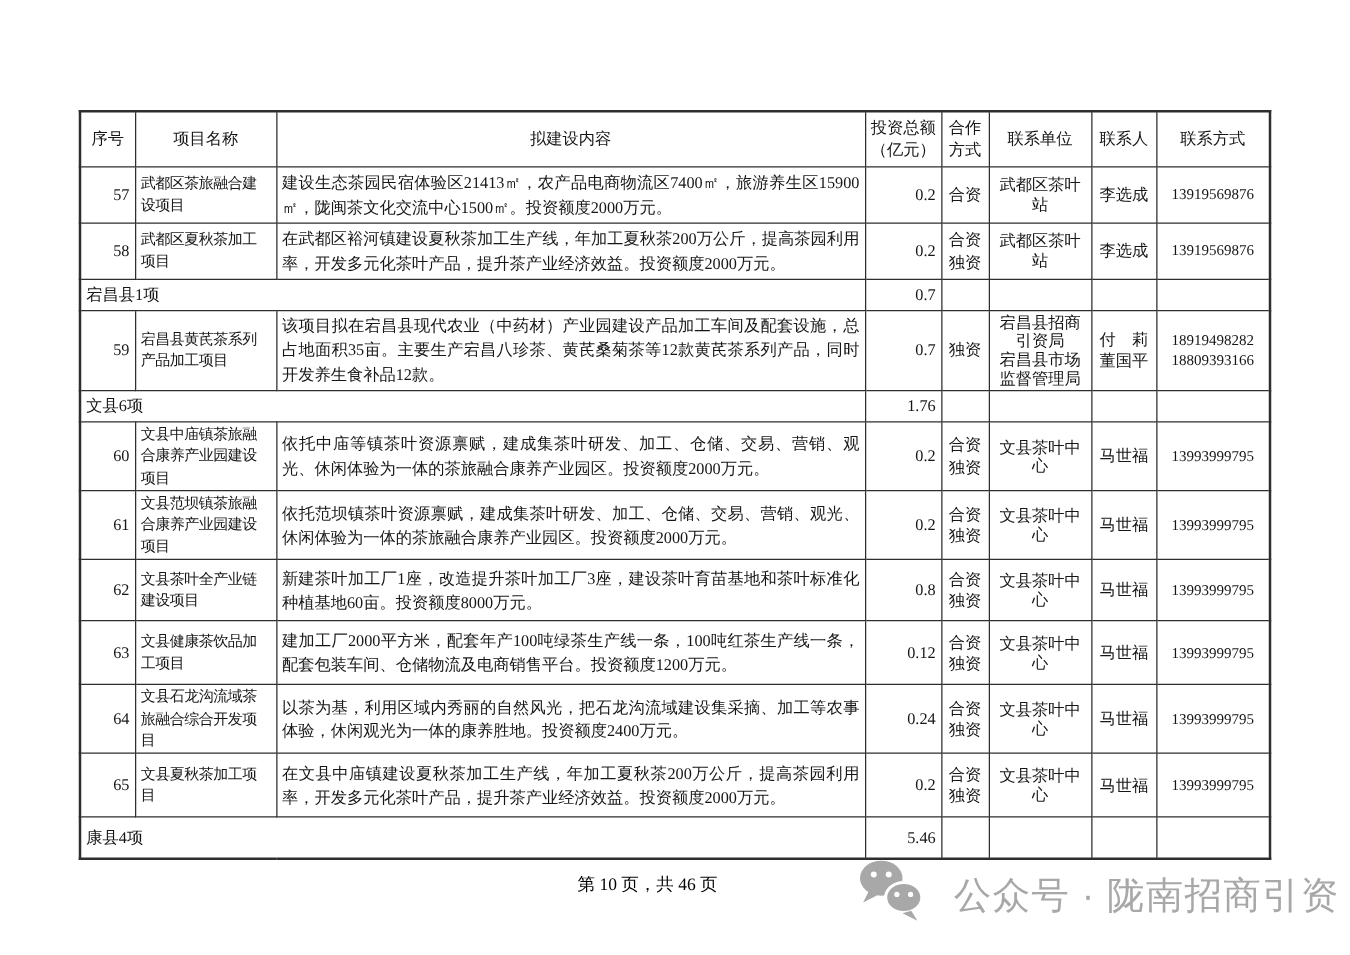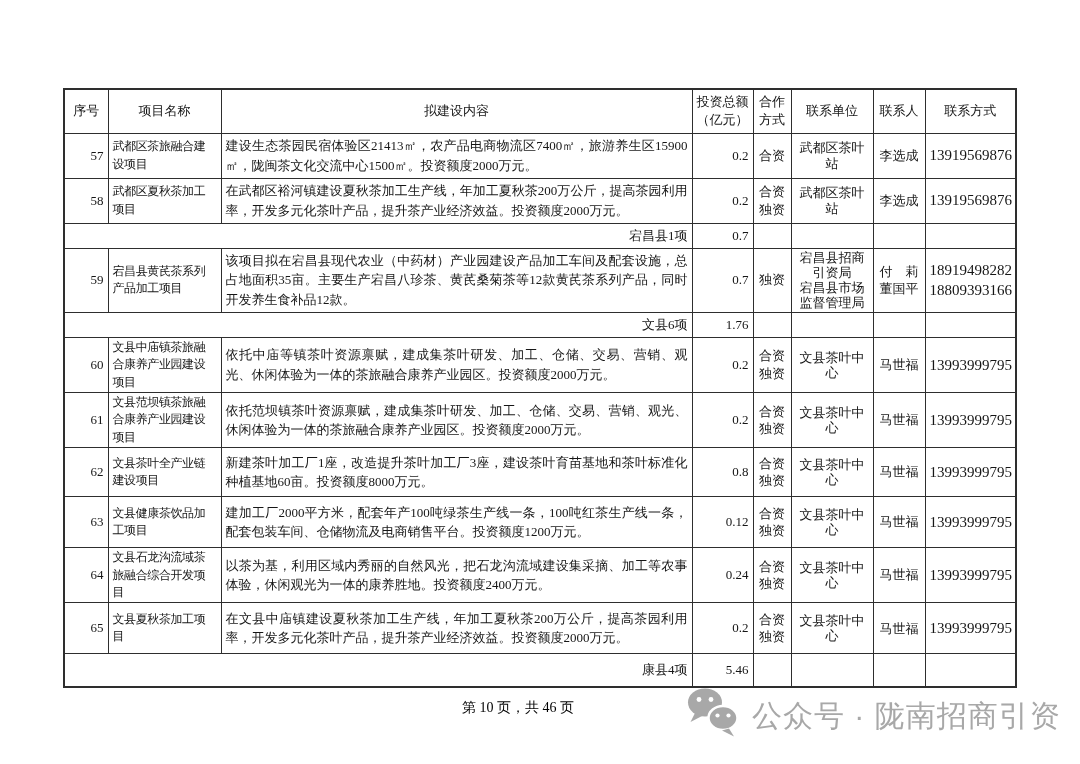--- a/index.html
+++ b/index.html
@@ -10,24 +10,24 @@
   table.proj td,table.proj th{border:1.5px solid #2e2e2e;vertical-align:middle;
         padding:1px 4px;overflow:hidden;font-weight:normal;}
   th{ text-align:center;white-space:pre-line;line-height:1.4;}
   .c-no{text-align:right;}
   .c-name{text-align:left;font-size:12px;letter-spacing:-0.4px;line-height:1.45;padding:1px 2px;}
   .c-content{text-align:justify;line-height:1.5;padding:1px 5px;}
   .c-num{text-align:right;}
   .c-mode{text-align:center;white-space:pre-line;line-height:1.35;padding:1px 1px;}
   .c-unit{text-align:center;white-space:pre-line;line-height:1.18;padding:1px 2px;}
   .c-person{text-align:center;white-space:pre-line;line-height:1.35;padding:1px 1px;margin-top:23px;}
-  .c-phone{text-align:center;white-space:pre-line;line-height:1.35;font-size:15px;padding:1px 1px;}
-  .c-section{text-align:right;padding-left:3px;margin-left:16px;}
+  .c-phone{text-align:center;white-space:pre-line;line-height:1.35;font-size:12px;padding:1px 1px;}
+  .c-section{text-align:left;padding-left:3px;margin-left:16px;}
   .footer-page{position:absolute;left:462px;top:699px;font-size:14px;color:#000000;}
-  .watermark{position:absolute;left:686px;top:686px;display:flex;align-items:center;gap:12px;}
+  .watermark{position:absolute;left:686px;top:686px;display:flex;align-items:center;gap:23px;}
   .watermark-text{font-family:"Liberation Sans","DejaVu Sans",sans-serif;font-size:30px;
         color:#a8a8a8;white-space:nowrap;letter-spacing:1px;}
 </style>
 </head>
 <body>
 
 <div class="page">
 
   <table class="proj">
     <colgroup>

